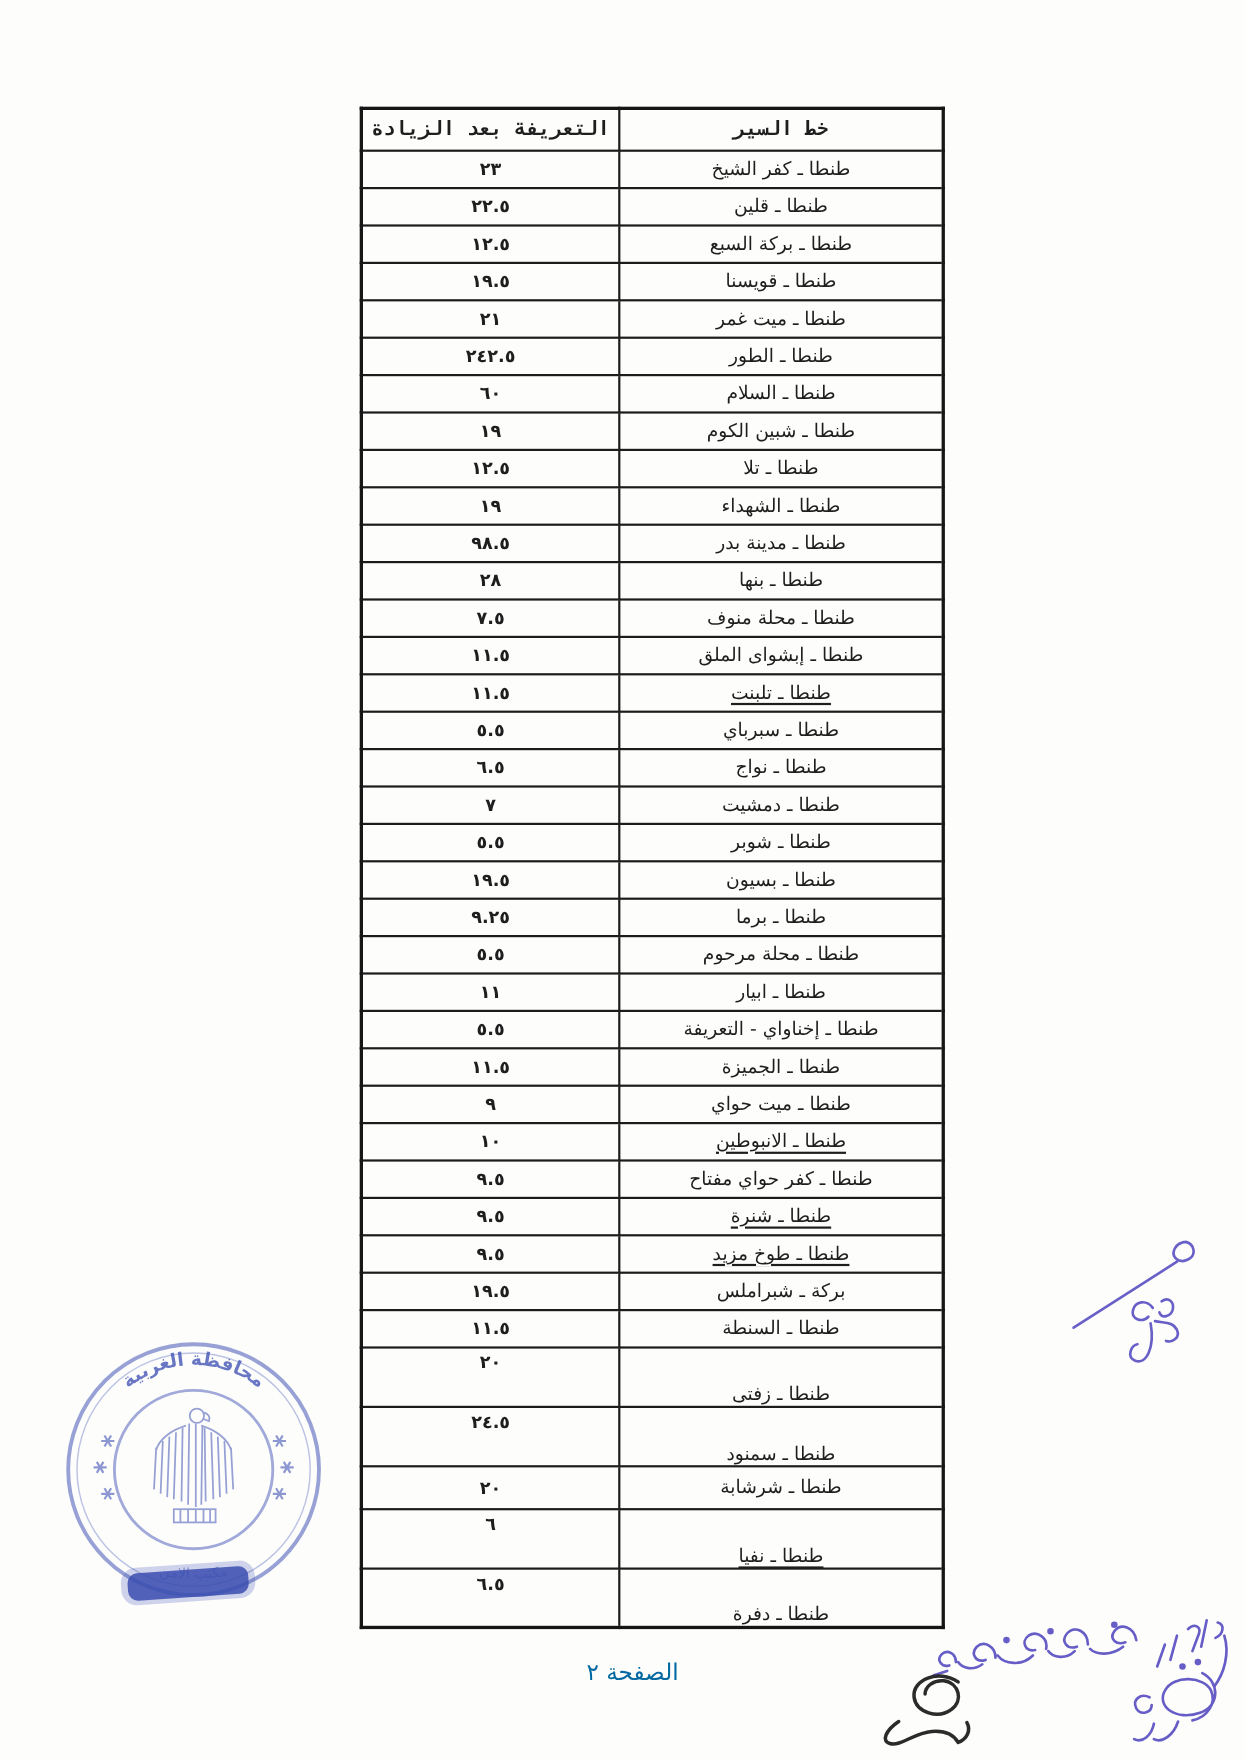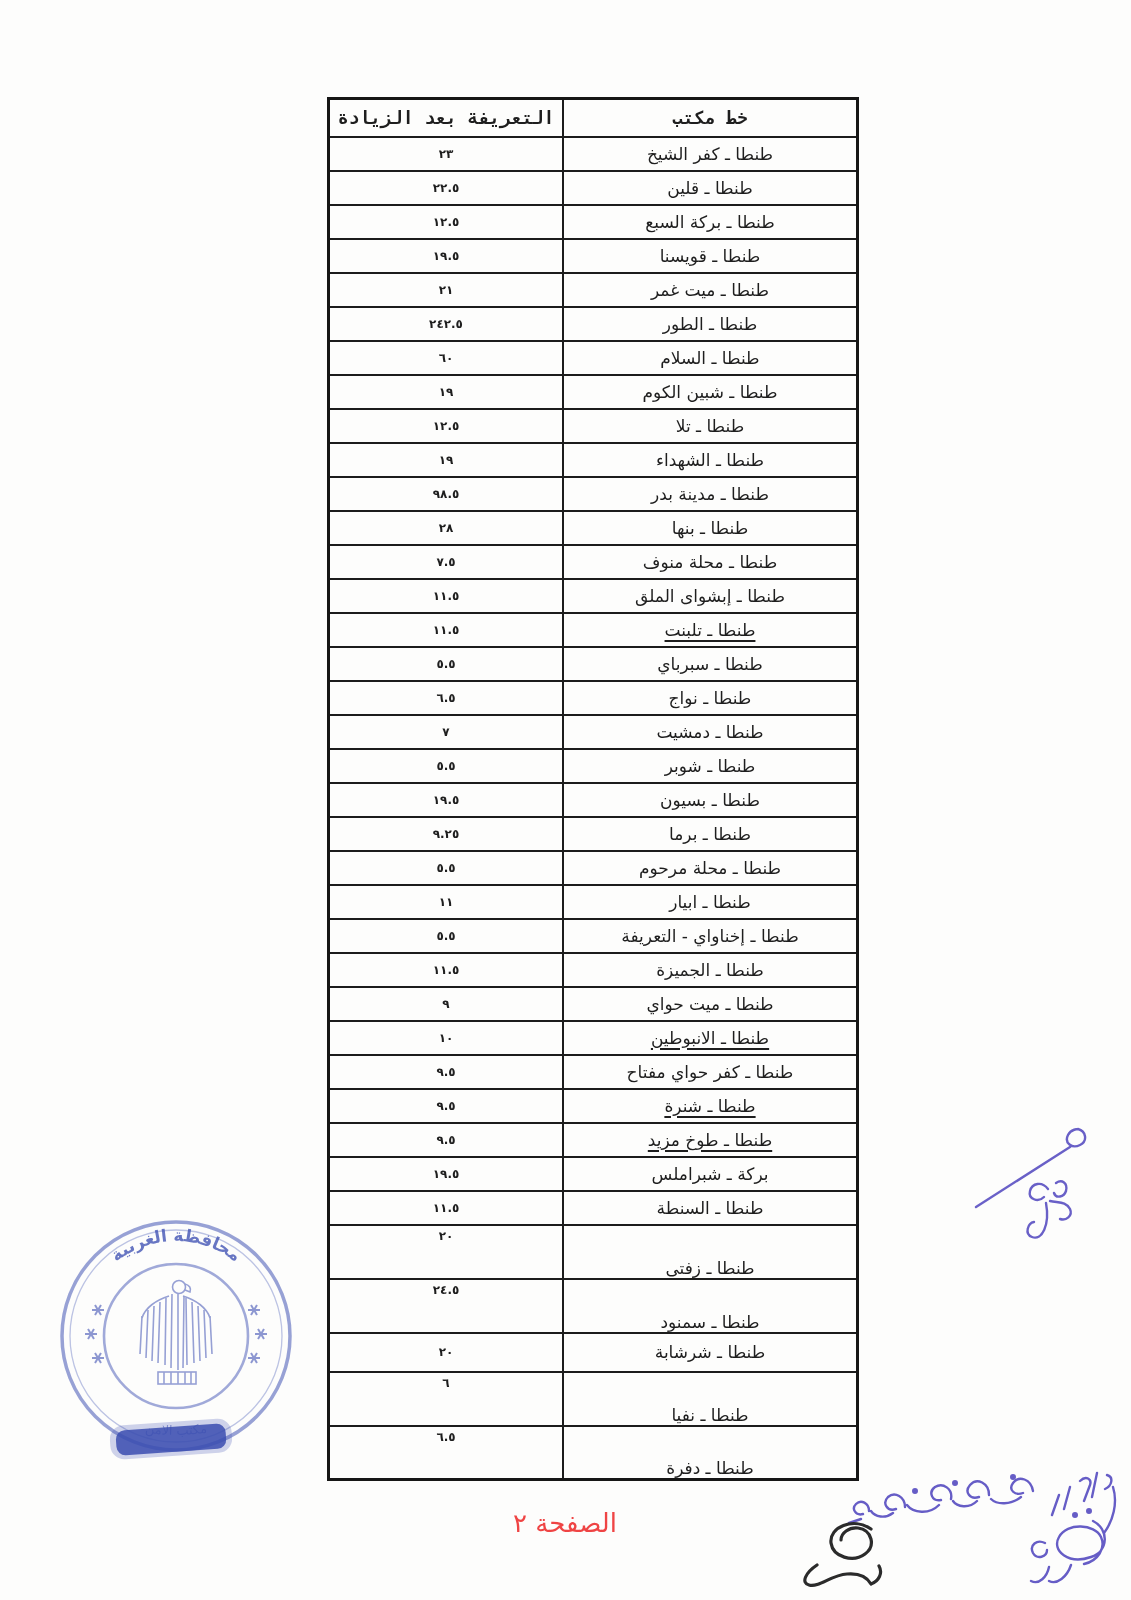--- a/index.html
+++ b/index.html
@@ -25,47 +25,47 @@
   }
   table.tariff-table{border:3px solid #161616;}
   th.route,td.route{width:280px;}
   th.tariffcol,td.tariffcol{width:220px;}
   tr.hdr{height:38px;}
   tr.hdr th{font-size:18px;font-weight:bold;letter-spacing:.5px;font-family:Liberation Mono, monospace;}
   tr.std{height:34px;}
   tr.tall{height:54px;}
   tr.med{height:39px;}
   td.route{font-size:17px;font-weight:normal;}
-  td.tariffcol{font-size:12px;font-weight:bold;letter-spacing:1px;}
+  td.tariffcol{font-size:16px;font-weight:bold;letter-spacing:1px;}
   tr.tall td.tariffcol{vertical-align:top;padding-top:3px;}
   tr.tall td.route{vertical-align:bottom;padding-bottom:0;}
   td.route.u{text-decoration:underline;text-decoration-thickness:1.5px;text-underline-offset:4px;}
 
   
   .footer{
-    position:absolute;left:485px;top:1508px;width:160px;
+    position:absolute;left:495px;top:1508px;width:160px;
     text-align:center;direction:rtl;
-    font-size:26px;color:#ef4444;font-weight:500;
+    font-size:21px;color:#0369a1;font-weight:500;
   }
 
   
   svg{position:absolute;}
   .stamp-svg{left:38px;top:1188px;}
   .sig-mid-svg{left:930px;top:1085px;}
   .sig-bottom-svg{left:775px;top:1395px;}
 </style>
 </head>
 <body>
 
 <div class="page">
 
   <table class="tariff-table">
     <thead>
       <tr class="hdr">
-        <th class="route">خط مكتب</th>
+        <th class="route">خط السير</th>
         <th class="tariffcol">التعريفة بعد الزيادة</th>
       </tr>
     </thead>
     <tbody id="rows">
         <tr class="std">
           <td class="route">طنطا ـ كفر الشيخ</td>
           <td class="tariffcol">٢٣</td>
         </tr>
         <tr class="std">
           <td class="route">طنطا ـ قلين</td>

